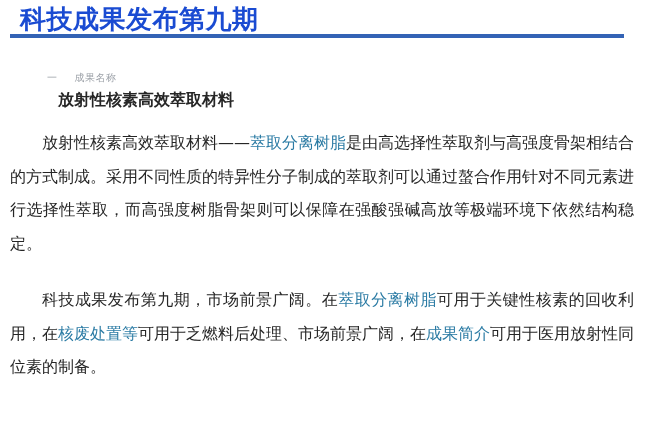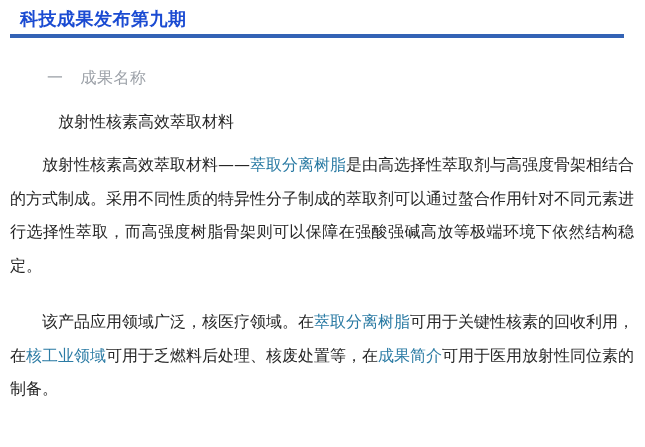--- a/index.html
+++ b/index.html
@@ -12,54 +12,54 @@
   *{margin:0;padding:0;box-sizing:border-box;}
   html,body{width:645px;height:447px;background:#ffffff;overflow:hidden;}
   body{
     font-family:"DejaVu Sans","Liberation Sans",sans-serif;
     color:var(--body-color);
   }
   .page{width:645px;height:447px;position:relative;background:#ffffff;}
 
   .doc-title{
     margin:7px 21px 0 20px;
-    font-size:18px;
+    font-size:26px;
     line-height:24px;
     font-weight:bold;
     color:var(--title-blue);
     letter-spacing:0.5px;
   }
   .title-rule{
     margin:3px 21px 0 10px;
     height:4px;
     background:var(--rule-blue);
   }
 
   .content{
     margin:0 11px 0 10px;   
     width:624px;
   }
 
   .section-head{
     margin-top:30px;
     padding-left:37px;
-    font-size:16px;
+    font-size:10px;
     line-height:20px;
     color:var(--section-gray);
     letter-spacing:0.5px;
   }
   .section-head .marker{display:inline-block;}
   .section-head .label{display:inline-block;margin-left:17px;}
 
   .result-name{
-    margin-top:24px;
+    margin-top:2px;
     padding-left:48px;
     font-size:16px;
     line-height:20px;
-    font-weight:normal;
+    font-weight:bold;
     color:var(--body-color);
   }
 
   .para{
     font-size:16px;
     line-height:33.5px;
     text-align:justify;
     text-indent:2em;
     color:var(--body-color);
   }
@@ -83,16 +83,16 @@
 
     <div class="section-head">
       <span class="marker">一</span><span class="label">成果名称</span>
     </div>
 
     <div class="result-name">放射性核素高效萃取材料</div>
 
 
     <p class="para para-1"><span>放射性核素高效萃取材料——</span><span class="hl">萃取分离树脂</span><span>是由高选择性萃取剂与高强度骨架相结合的方式制成。采用不同性质的特异性分子制成的萃取剂可以通过螯合作用针对不同元素进行选择性萃取，而高强度树脂骨架则可以保障在强酸强碱高放等极端环境下依然结构稳定。</span></p>
 
-    <p class="para para-2"><span>该产品应用领域广泛，核医疗领域。在</span><span class="hl">萃取分离树脂</span><span>可用于关键性核素的回收利用，在</span><span class="hl">核工业领域</span><span>可用于乏燃料后处理、核废处置等，在</span><span class="hl">成果简介</span><span>可用于医用放射性同位素的制备。</span></p>
+    <p class="para para-2"><span>科技成果发布第九期，市场前景广阔。在</span><span class="hl">萃取分离树脂</span><span>可用于关键性核素的回收利用，在</span><span class="hl">核废处置等</span><span>可用于乏燃料后处理、市场前景广阔，在</span><span class="hl">成果简介</span><span>可用于医用放射性同位素的制备。</span></p>
 
   </div>
 </div>
 
 </body></html>

